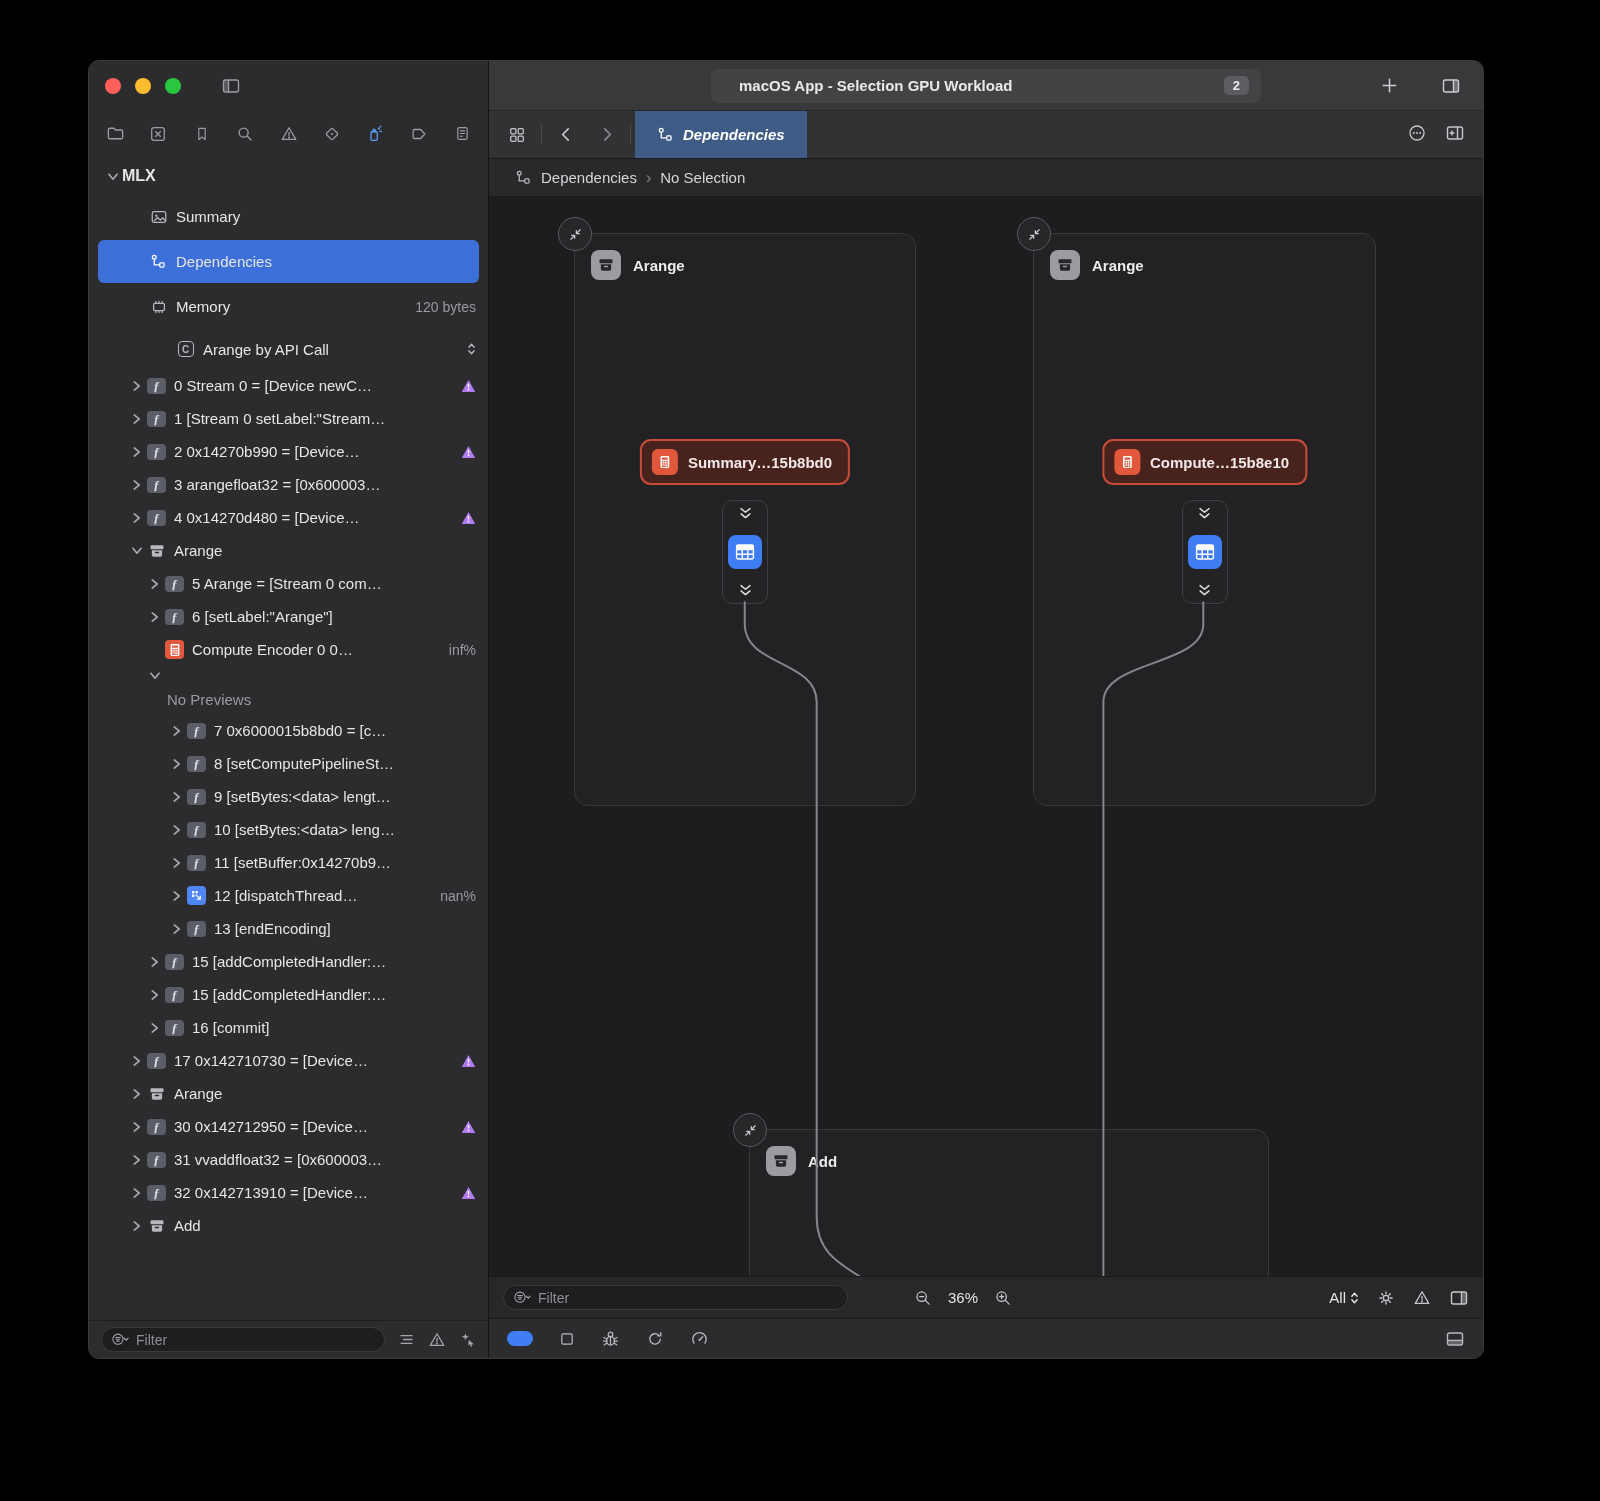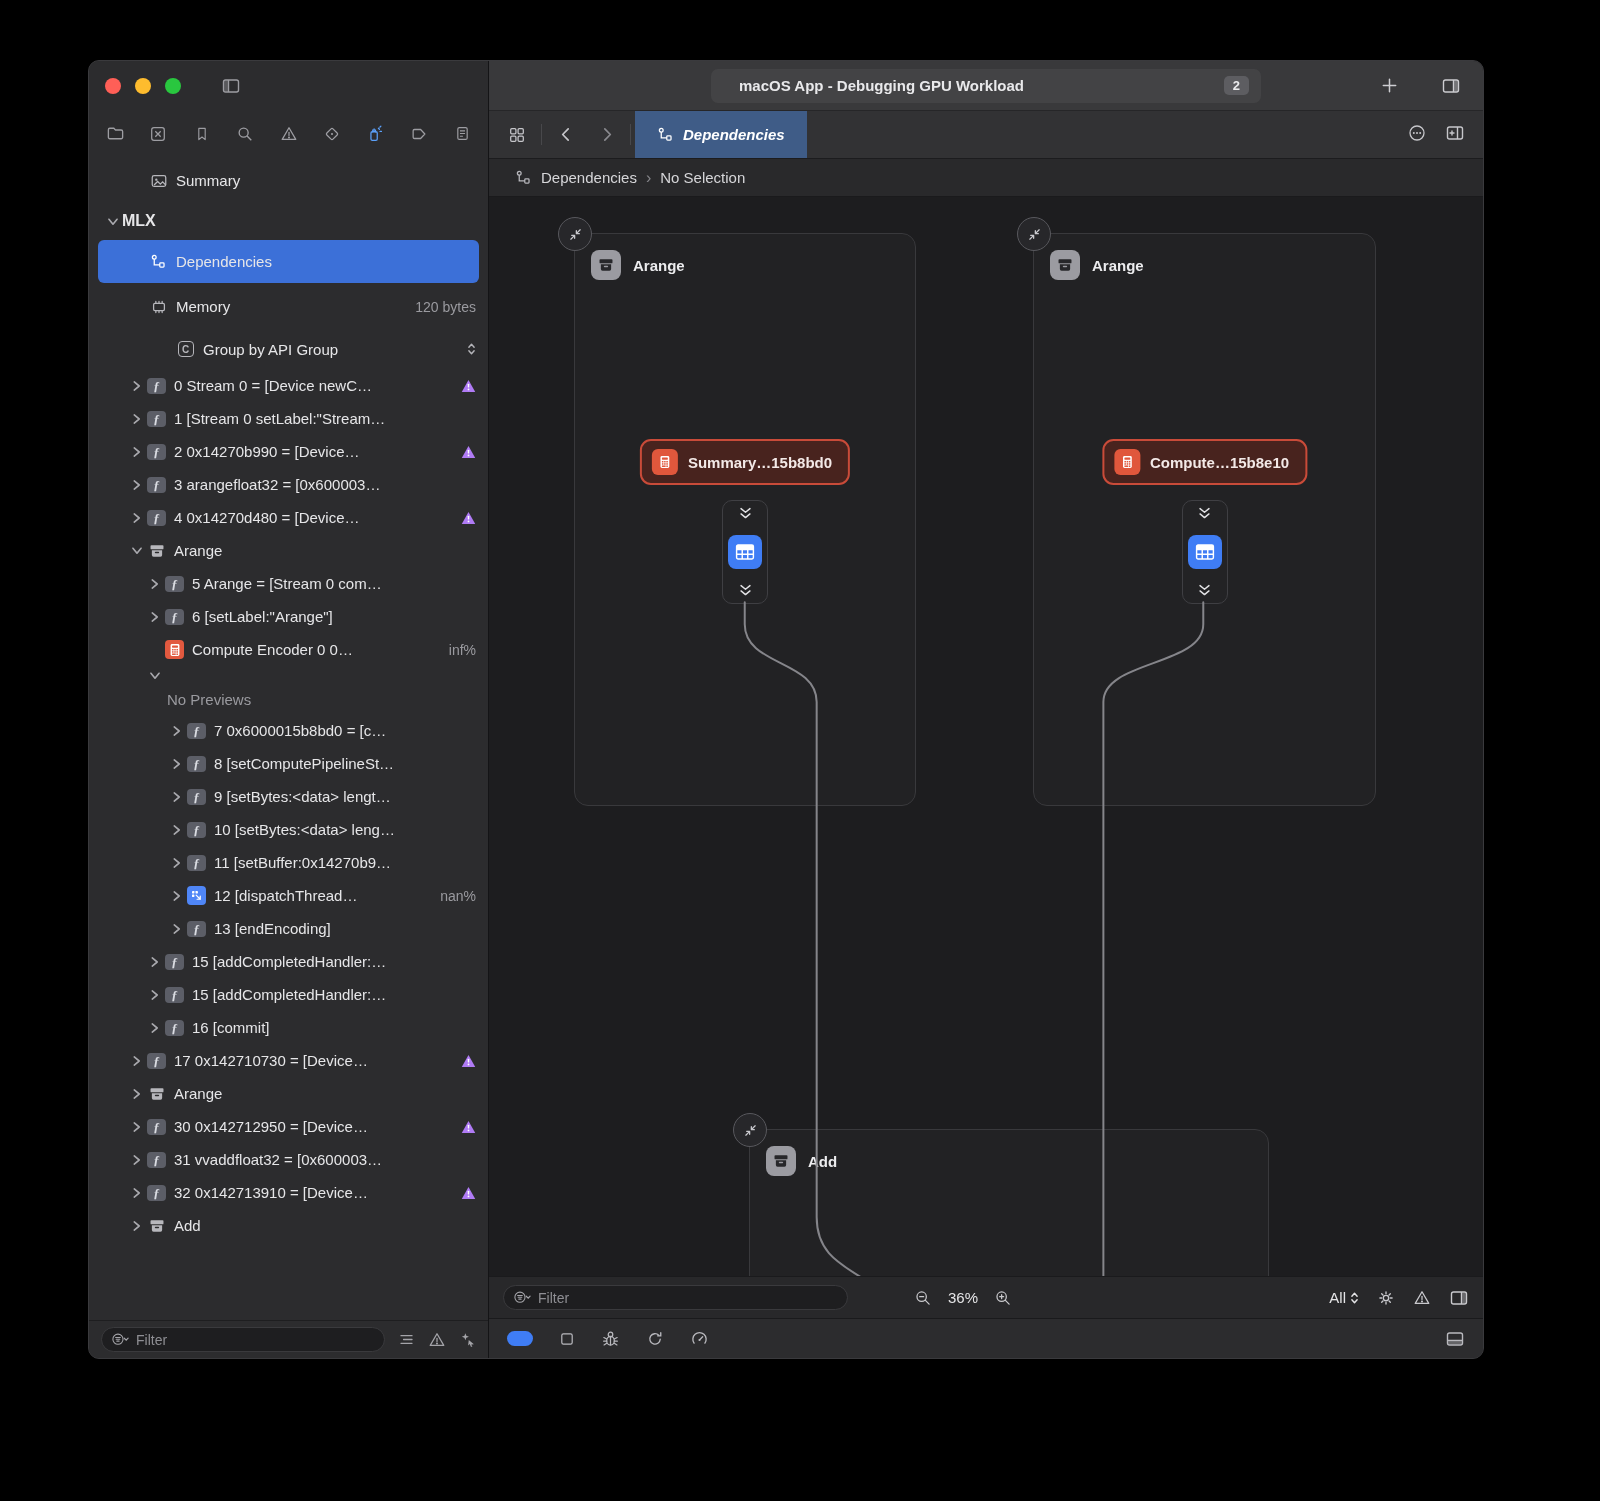--- a/index.html
+++ b/index.html
@@ -205,40 +205,40 @@
           <svg viewBox="0 0 20 20" width="17">
             <g fill="none" stroke="currentColor" stroke-width="1.4">
               <rect x="4.5" y="3" width="11" height="14" rx="1.8"></rect>
               <path d="M7 6.8h6M7 10h6M7 13.2h3.5"></path>
             </g>
           </svg>
         </span>
       </div>
 
     <div class="tree">
+        <div class="tree-row ind-root bold" style="height: 36px;">
+          <span class="chev">
+            <svg viewBox="0 0 12 10" width="12" height="9">
+              <path d="M1.5 2.5L6 8l4.5-5.5" fill="none" stroke="currentColor" stroke-width="1.8" stroke-linecap="round" stroke-linejoin="round"></path>
+            </svg>
+          </span>
+          <span class="lbl">MLX</span>
+        </div>
         <div class="tree-row ind-a" style="height: 45px;">
           <span class="tree-icon">
             <svg viewBox="0 0 20 20" width="18">
               <g fill="none" stroke="currentColor" stroke-width="1.4">
                 <rect x="2.5" y="4" width="15" height="12" rx="2"></rect>
                 <circle cx="7" cy="8.5" r="1.3" fill="currentColor" stroke="none"></circle>
                 <path d="M4.5 14.5l4-4 3 3 2.5-2.5 3.5 3.5"></path>
               </g>
             </svg>
           </span>
           <span class="lbl">Summary</span>
         </div>
-        <div class="tree-row ind-root bold" style="height: 36px;">
-          <span class="chev">
-            <svg viewBox="0 0 12 10" width="12" height="9">
-              <path d="M1.5 2.5L6 8l4.5-5.5" fill="none" stroke="currentColor" stroke-width="1.8" stroke-linecap="round" stroke-linejoin="round"></path>
-            </svg>
-          </span>
-          <span class="lbl">MLX</span>
-        </div>
         <div class="tree-row ind-a selected" style="height: 45px;">
           <span class="tree-icon">
             <svg viewBox="0 0 20 20" width="17">
               <g fill="none" stroke="currentColor" stroke-width="1.5">
                 <circle cx="5" cy="5" r="2.2"></circle>
                 <rect x="11.5" y="11.5" width="5" height="5" rx="1"></rect>
                 <path d="M5 7.2V14h6.5"></path>
               </g>
             </svg>
           </span>
@@ -253,21 +253,21 @@
               </g>
             </svg>
           </span>
           <span class="lbl">Memory</span>
           <span class="right">120 bytes</span>
         </div>
         <div class="tree-row ind-a2" style="height: 40px;">
           <span class="tree-icon">
             <span class="gb">C</span>
           </span>
-          <span class="lbl">Group by API Group</span>
+          <span class="lbl">Arange by API Call</span>
           <span class="stepper">
             <svg viewBox="0 0 10 16" width="9" height="14">
               <g fill="none" stroke="currentColor" stroke-width="1.6" stroke-linecap="round" stroke-linejoin="round">
                 <path d="M2 6l3-3.5L8 6"></path>
                 <path d="M2 10l3 3.5L8 10"></path>
               </g>
             </svg>
           </span>
         </div>
         <div class="tree-row ind-l0" style="height: 33px;">
@@ -668,21 +668,21 @@
             <path d="M11.5 10.5l6 5.2-3 .3 1.2 2.9-1.9-.8-1.1-2.9-2 2z" fill="currentColor"></path>
           </svg>
         </span>
     </div>
   </aside>
 
   <main class="main">
 
     <div class="titlebar">
       <div class="title-seg">
-        <span class="title-text">macOS App - Debugging GPU Workload</span>
+        <span class="title-text">macOS App - Selection GPU Workload</span>
         <span class="badge">2</span>
       </div>
       <span class="tb-right tb-plus">
           <svg viewBox="0 0 20 20" width="19">
             <path d="M10 3.5v13M3.5 10h13" stroke="currentColor" stroke-width="1.6" stroke-linecap="round" fill="none"></path>
           </svg>
         </span>
       <span class="tb-right tb-panel">
           <svg viewBox="0 0 20 20" width="20">
             <g fill="none" stroke="currentColor" stroke-width="1.4">

